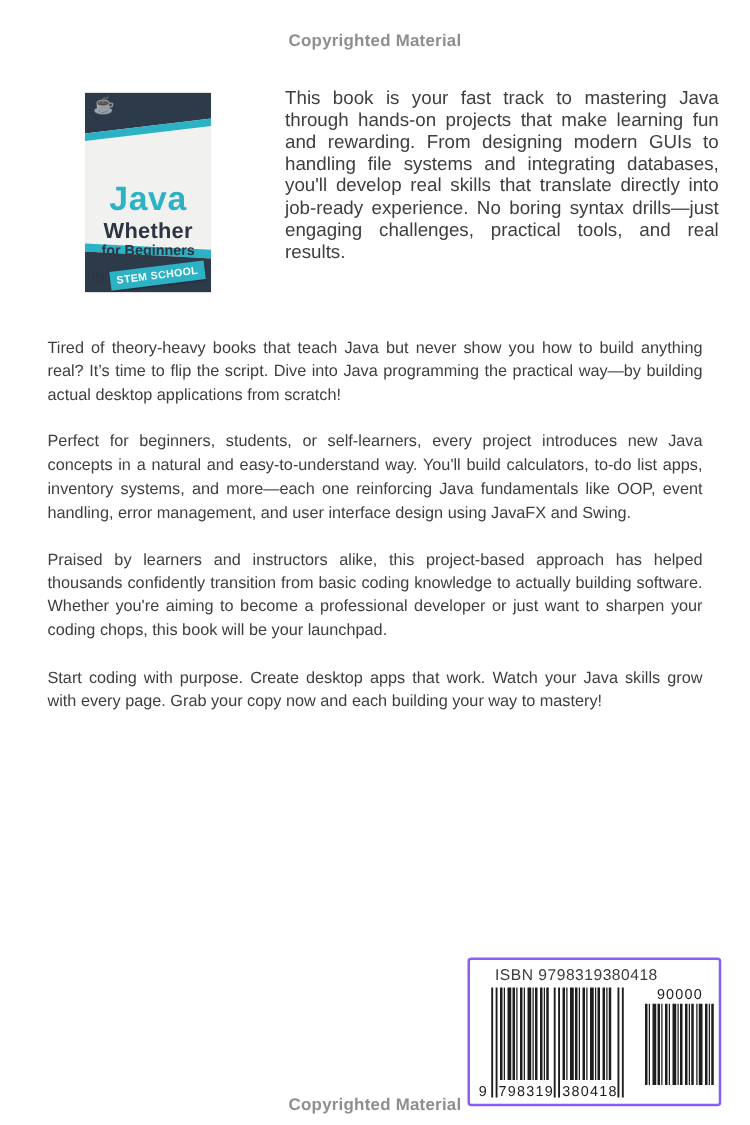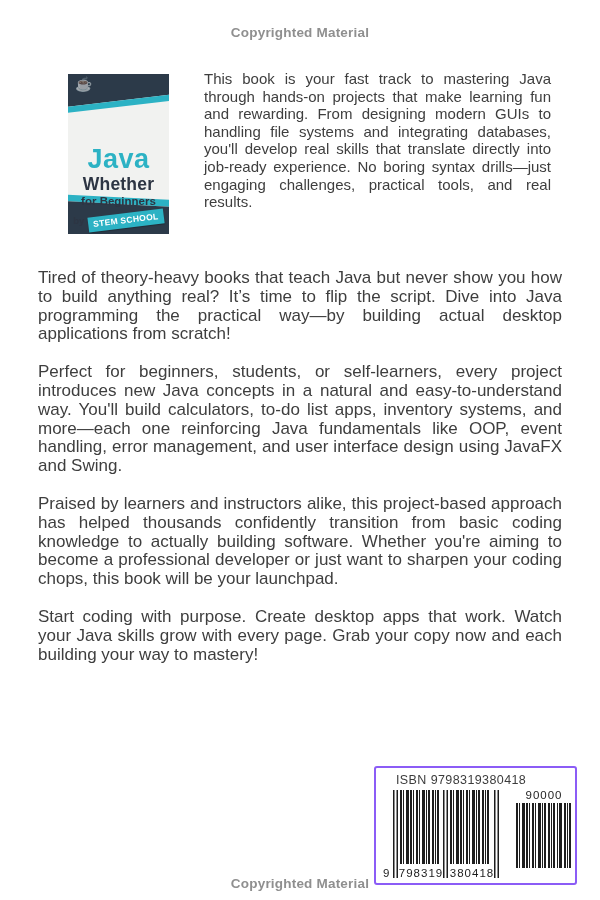--- a/index.html
+++ b/index.html
@@ -49,26 +49,26 @@
   .byline { display:flex; align-items:center; gap:4px; margin-top:5px; }
   .by { font-size:9.5px; font-weight:bold; color:#2d3543; }
   .ribbon {
     background:var(--teal); color:#ffffff; font-size:8.5px; font-weight:bold;
     padding:2px 5px 2.5px; transform:rotate(-7deg); letter-spacing:0.3px;
     white-space:nowrap; box-shadow:0 1px 1px rgba(0,0,0,0.25);
   }
 
   
   .intro {
-    position:absolute; left:204px; top:58px; width:347px;
+    position:absolute; left:228px; top:58px; width:347px;
     font-size:15px; line-height:17.6px; text-align:justify; margin:0;
   }
   .desc {
     position:absolute; left:38px; top:257px; width:524px;
-    font-size:17px; line-height:18.8px; text-align:justify;
+    font-size:13px; line-height:18.8px; text-align:justify;
   }
   .desc p { margin:0 0 19px; }
 
   
   .barcode-box {
     position:absolute; left:374px; top:754px; width:203px; height:119px;
     background:#ffffff; border:2px solid #8b5cf6; border-radius:3px;
     box-sizing:border-box;
   }
   .isbn-label {

